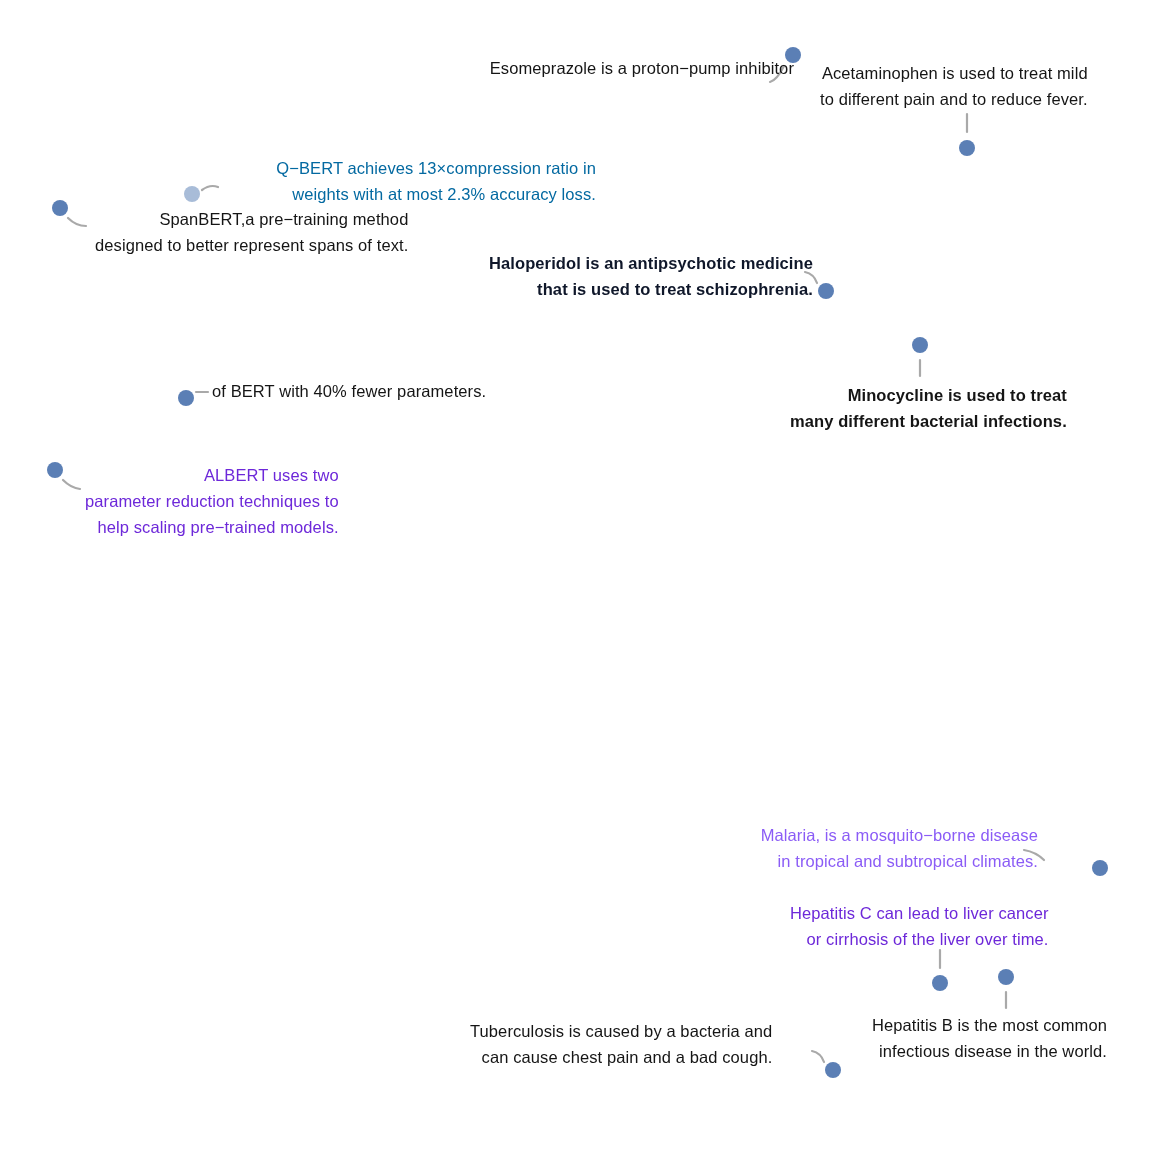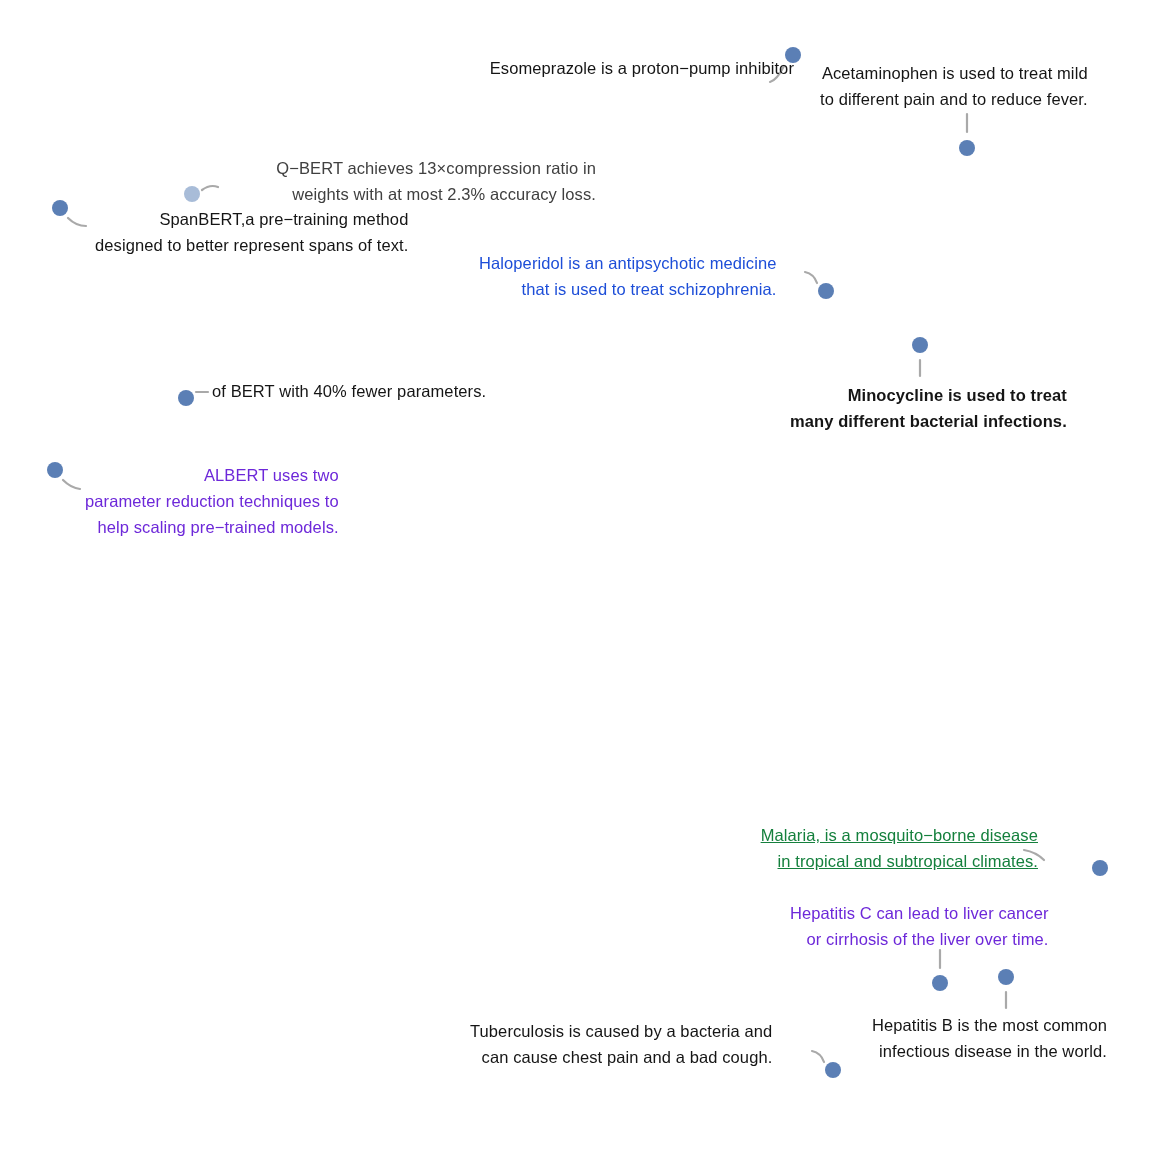--- a/index.html
+++ b/index.html
@@ -78,45 +78,45 @@
       <div class="node" style="left: 833px; top: 1070px; width: 16px; height: 16px; background: rgb(91, 127, 181);"></div>
     </div>
   <div id="labels">
       <div class="label align-right" style="top: 55px; right: 390px; color: rgb(21, 21, 21);">
         <span class="ln">Esomeprazole is a proton−pump inhibitor</span>
       </div>
       <div class="label align-center" style="top: 60px; left: 820px; color: rgb(21, 21, 21);">
         <span class="ln">Acetaminophen is used to treat mild</span>
         <span class="ln">to different pain and to reduce fever.</span>
       </div>
-      <div class="label align-right" style="top: 155px; right: 588px; color: #404040;">
+      <div class="label align-right" style="top: 155px; right: 588px; color: #0369a1;">
         <span class="ln">Q−BERT achieves 13×compression ratio in</span>
         <span class="ln">weights with at most 2.3% accuracy loss.</span>
       </div>
       <div class="label align-center" style="top: 206px; left: 95px; color: rgb(21, 21, 21);">
         <span class="ln">SpanBERT,a pre−training method</span>
         <span class="ln">designed to better represent spans of text.</span>
       </div>
-      <div class="label align-center" style="top: 250px; left: 479px; color: #1d4ed8;">
+      <div class="label align-center" style="top: 250px; left: 489px; color: #0f172a; font-weight: bold;">
         <span class="ln">Haloperidol is an antipsychotic medicine</span>
         <span class="ln">that is used to treat schizophrenia.</span>
       </div>
       <div class="label align-center" style="top: 382px; left: 790px; color: rgb(21, 21, 21); font-weight: bold;">
         <span class="ln">Minocycline is used to treat</span>
         <span class="ln">many different bacterial infections.</span>
       </div>
       <div class="label align-center" style="top: 378px; left: 212px; color: rgb(21, 21, 21);">
         <span class="ln">of BERT with 40% fewer parameters.</span>
       </div>
       <div class="label align-center" style="top: 462px; left: 85px; color: #6d28d9;">
         <span class="ln">ALBERT uses two</span>
         <span class="ln">parameter reduction techniques to</span>
         <span class="ln">help scaling pre−trained models.</span>
       </div>
-      <div class="label align-right" style="top: 822px; right: 146px; color: #15803d; text-decoration: underline;">
+      <div class="label align-right" style="top: 822px; right: 146px; color: #8b5cf6;">
         <span class="ln">Malaria, is a mosquito−borne disease</span>
         <span class="ln">in tropical and subtropical climates.</span>
       </div>
       <div class="label align-center" style="top: 900px; left: 790px; color: #6d28d9;">
         <span class="ln">Hepatitis C can lead to liver cancer</span>
         <span class="ln">or cirrhosis of the liver over time.</span>
       </div>
       <div class="label align-center" style="top: 1012px; left: 872px; color: rgb(21, 21, 21);">
         <span class="ln">Hepatitis B is the most common</span>
         <span class="ln">infectious disease in the world.</span>

